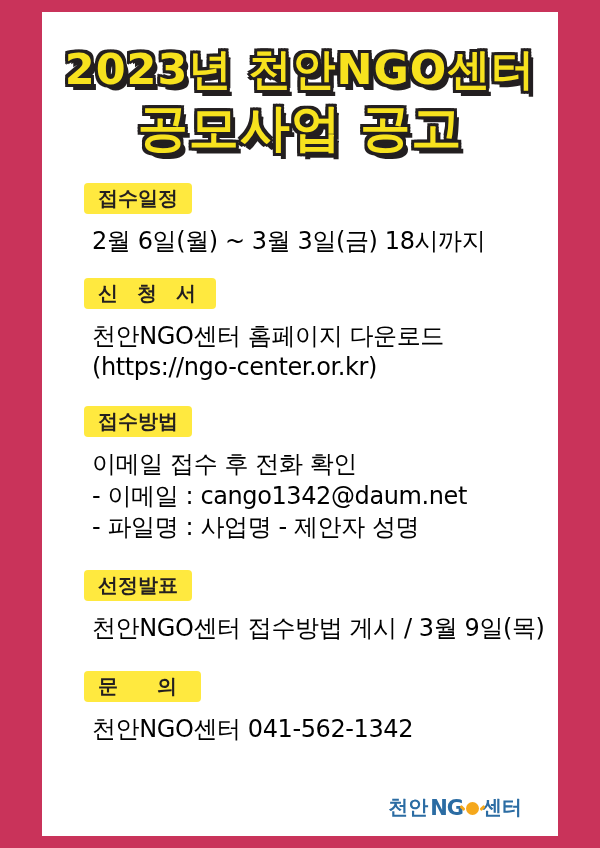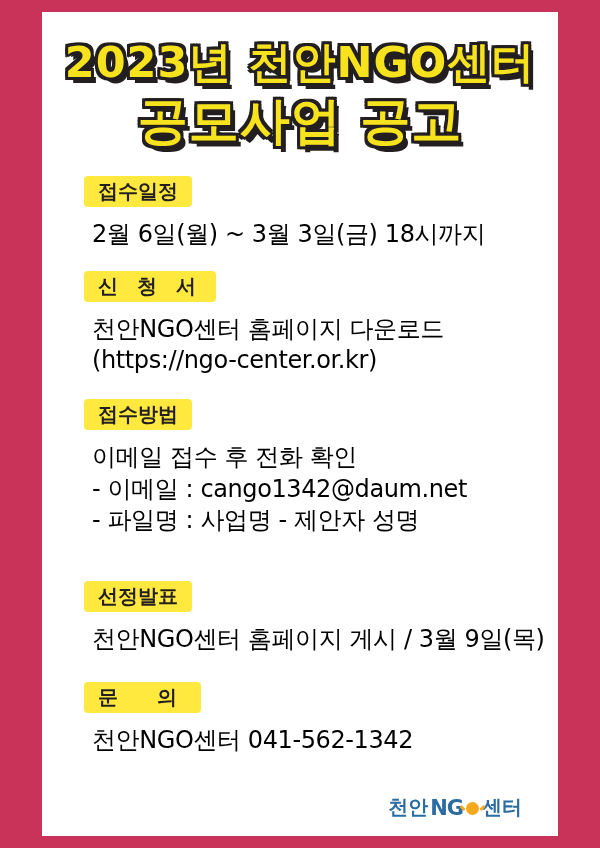--- a/index.html
+++ b/index.html
@@ -40,20 +40,21 @@
     -webkit-text-stroke: 4px #231f20;
     paint-order: stroke fill;
     letter-spacing: 1px;
     line-height: 1.14;
     text-shadow:
       -3px -3px 0 #231f20, 3px -3px 0 #231f20,
       -3px 3px 0 #231f20, 3px 3px 0 #231f20,
       0 -3px 0 #231f20, 0 3px 0 #231f20,
       -3px 0 0 #231f20, 3px 0 0 #231f20,
       5px 6px 0 #231f20;
+    margin-top: 7px;
   }
   .title-line.l1 { font-size: 43px; }
   .title-line.l2 { font-size: 50px; margin-top: 6px; }
 
   .sections {
     margin-top: 26px;
     padding: 0 0 0 0;
   }
   .section {
     margin-bottom: 4px;
@@ -78,21 +79,21 @@
     font-size: 24px;
     color: #000000;
     line-height: 1.32;
     font-family: "DejaVu Sans", sans-serif;
     white-space: pre-line;
     letter-spacing: -0.4px;
   }
   .sec-schedule { margin-top: 2px; }
   .sec-apply { margin-top: 20px; }
   .sec-method { margin-top: 22px; }
-  .sec-result { margin-top: 44px; }
+  .sec-result { margin-top: 26px; }
   .sec-contact { margin-top: 26px; }
 
   .logo {
     position: absolute;
     right: 36px;
     bottom: 15px;
     display: flex;
     align-items: center;
     gap: 2px;
   }
@@ -163,21 +164,21 @@
 
       <div class="section sec-method">
         <span class="tag">접수방법</span>
         <div class="body-text">이메일 접수 후 전화 확인
  - 이메일 : cango1342@daum.net
  - 파일명 : 사업명 - 제안자 성명</div>
       </div>
 
       <div class="section sec-result">
         <span class="tag">선정발표</span>
-        <div class="body-text">천안NGO센터 홈페이지 게시 / 3월 9일(목)</div>
+        <div class="body-text">천안NGO센터 접수방법 게시 / 3월 9일(목)</div>
       </div>
 
       <div class="section sec-contact">
         <span class="tag wide2">문      의</span>
         <div class="body-text">천안NGO센터 041-562-1342</div>
       </div>
 
     </div>
 
     <div class="logo">

